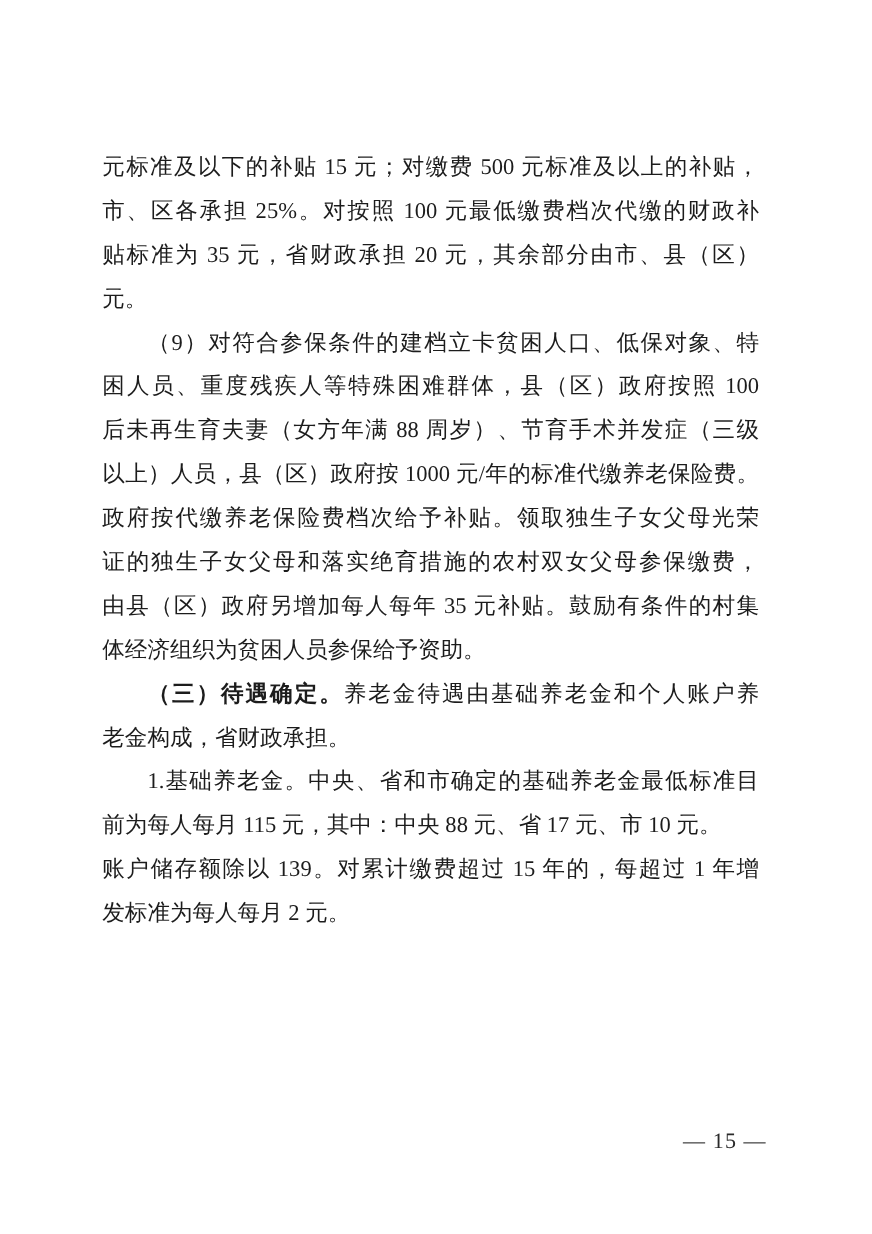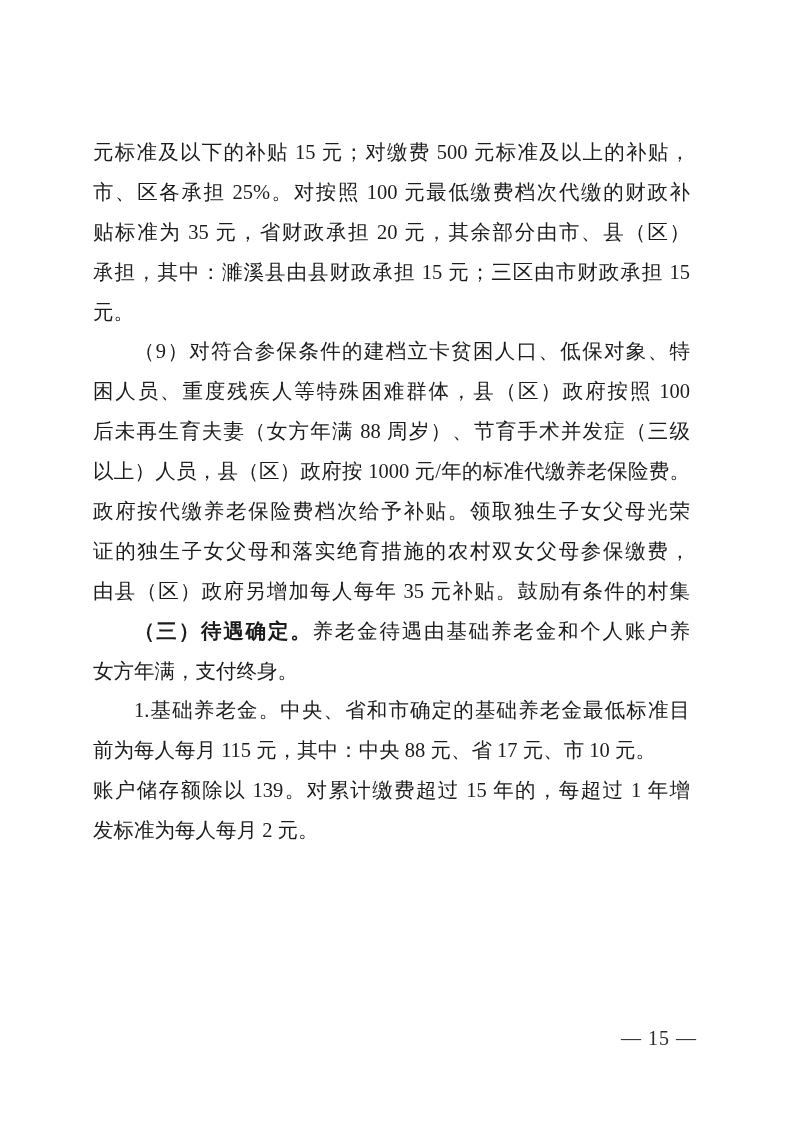--- a/index.html
+++ b/index.html
@@ -53,30 +53,30 @@
   }
 </style>
 </head>
 <body>
 
 <div class="page">
   <div class="content">
       <div class="line"><span class="seg">元标准及以下的补贴 15 元；对缴费 500 元标准及以上的补贴，</span></div>
       <div class="line"><span class="seg">市、区各承担 25%。对按照 100 元最低缴费档次代缴的财政补</span></div>
       <div class="line"><span class="seg">贴标准为 35 元，省财政承担 20 元，其余部分由市、县（区）</span></div>
-      <div class="line"><span class="seg">承担，其中：濉溪县由县财政承担 15 元；三区由市财政承担 15</span></div>
       <div class="line line-last"><span class="seg">元。</span></div>
       <div class="line indent"><span class="seg">（9）对符合参保条件的建档立卡贫困人口、低保对象、特</span></div>
       <div class="line"><span class="seg">困人员、重度残疾人等特殊困难群体，县（区）政府按照 100</span></div>
       <div class="line"><span class="seg">后未再生育夫妻（女方年满 88 周岁）、节育手术并发症（三级</span></div>
       <div class="line"><span class="seg">以上）人员，县（区）政府按 1000 元/年的标准代缴养老保险费。</span></div>
       <div class="line"><span class="seg">政府按代缴养老保险费档次给予补贴。领取独生子女父母光荣</span></div>
       <div class="line"><span class="seg">证的独生子女父母和落实绝育措施的农村双女父母参保缴费，</span></div>
       <div class="line"><span class="seg">由县（区）政府另增加每人每年 35 元补贴。鼓励有条件的村集</span></div>
+      <div class="line line-last"><span class="seg">体经济组织为贫困人员参保给予资助。</span></div>
       <div class="line indent"><span class="seg bold">（三）待遇确定。</span><span class="seg">养老金待遇由基础养老金和个人账户养</span></div>
-      <div class="line line-last"><span class="seg">女方年满，支付终身。</span></div>
+      <div class="line line-last"><span class="seg">老金构成，省财政承担。</span></div>
       <div class="line indent"><span class="seg">1.基础养老金。中央、省和市确定的基础养老金最低标准目</span></div>
       <div class="line line-last"><span class="seg">前为每人每月 115 元，其中：中央 88 元、省 17 元、市 10 元。</span></div>
       <div class="line"><span class="seg">账户储存额除以 139。对累计缴费超过 15 年的，每超过 1 年增</span></div>
       <div class="line line-last"><span class="seg">发标准为每人每月 2 元。</span></div>
     </div>
   <div class="footer">— 15 —</div>
 </div>
 
 </body></html>

